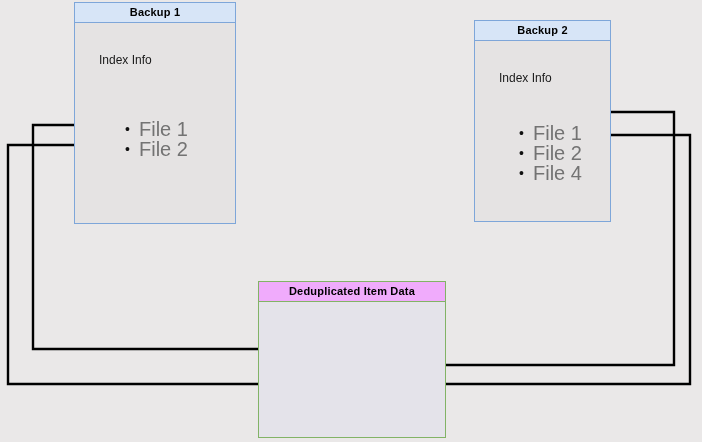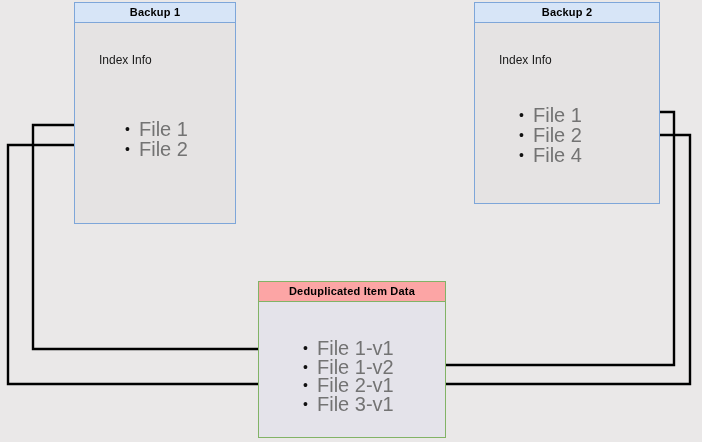--- a/index.html
+++ b/index.html
@@ -79,34 +79,34 @@
     color: #111111;
   }
   #box-backup1 {
     left: 74px;
     top: 2px;
     width: 162px;
     height: 222px;
   }
   #box-backup2 {
     left: 474px;
-    top: 2px;
-    width: 186px;
+    top: 20px;
+    width: 137px;
     height: 202px;
   }
   #box-dedup {
     left: 258px;
     top: 281px;
     width: 188px;
     height: 157px;
     border-color: #82b366;
     background: #e4e3ea;
   }
   #box-dedup .box-header {
-    background: #fca5a5;
+    background: #f0abfc;
     border-bottom-color: #82b366;
   }
   #backup1-index {
     left: 24px;
     top: 30px;
   }
   #backup2-index {
     left: 24px;
     top: 30px;
   }
@@ -168,23 +168,15 @@
       <ul class="file-list" id="backup2-files">
         <li>File 1</li>
         <li>File 2</li>
         <li>File 4</li>
       </ul>
     </div>
   </div>
 
   <div class="box" id="box-dedup">
     <div class="box-header">Deduplicated Item Data</div>
-    <div class="box-body">
-      <ul class="file-list" id="dedup-files">
-        <li>File 1-v1</li>
-        <li>File 1-v2</li>
-        <li>File 2-v1</li>
-        <li>File 3-v1</li>
-      </ul>
-    </div>
   </div>
 
 </div>
 
 </body></html>

